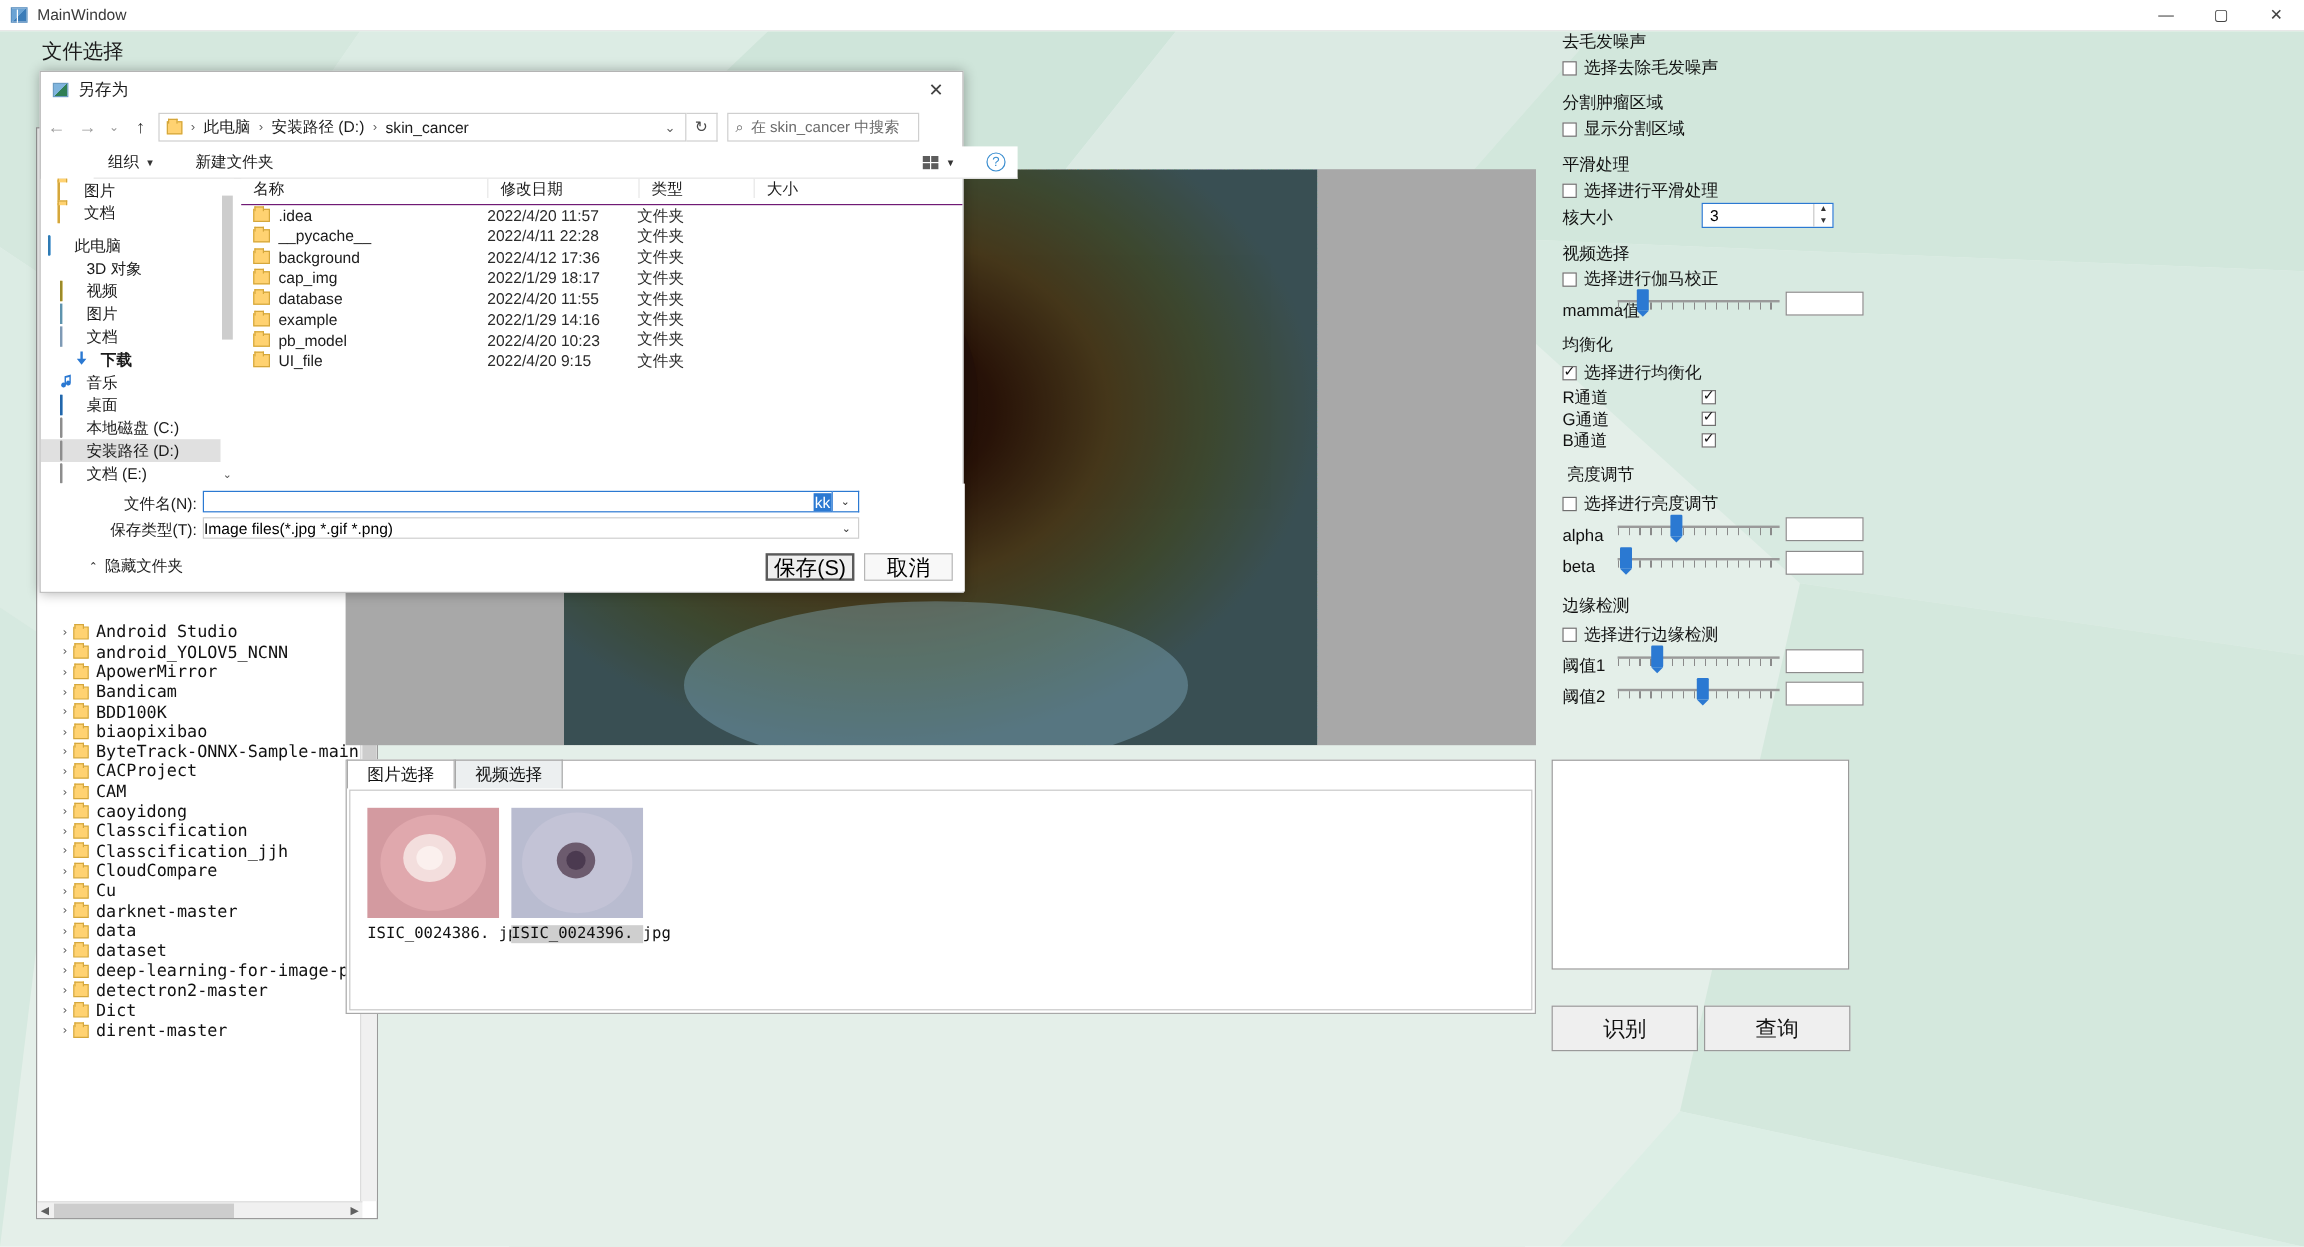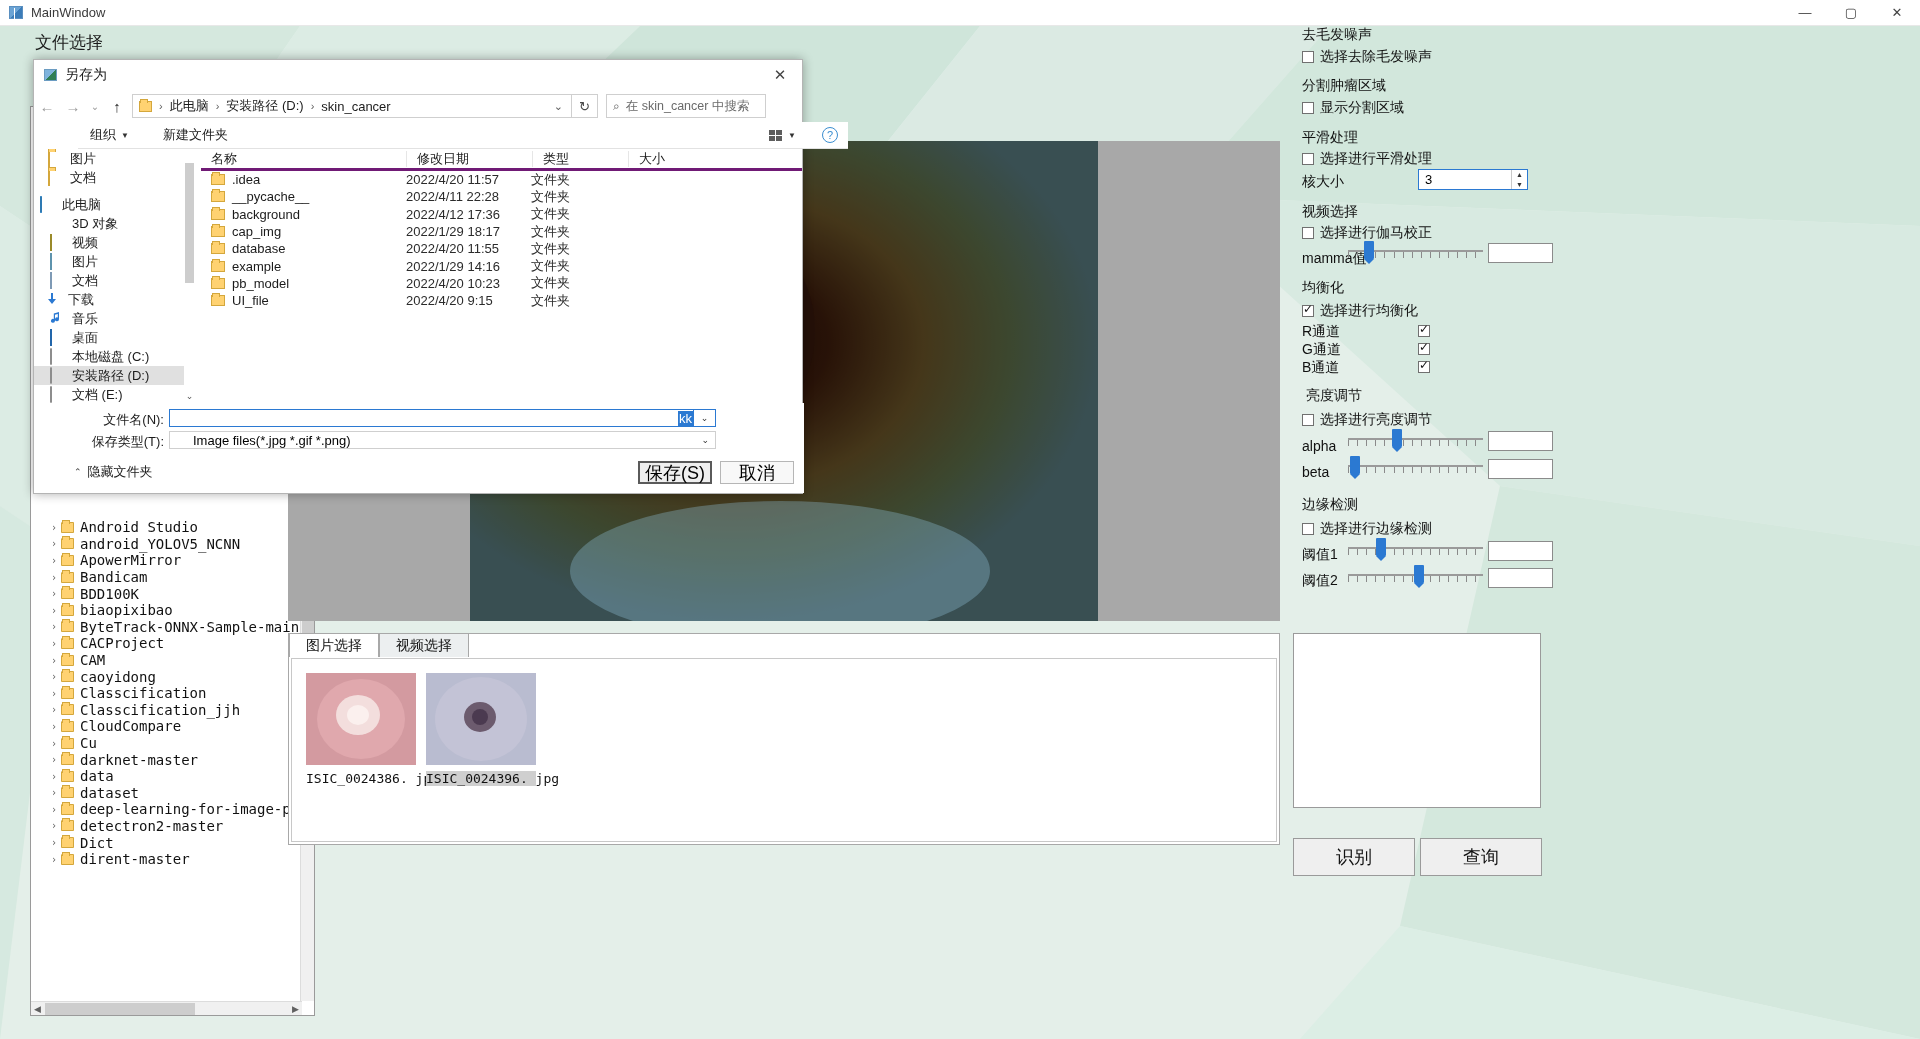--- a/index.html
+++ b/index.html
@@ -159,40 +159,40 @@
   .ico-vid { width:13px; height:12px; background:#f0c040; border:1px solid #9a8a2a; }
   .ico-pic { width:14px; height:11px; background:linear-gradient(#bfe4f5,#6fb6dc); border:1px solid #5e93ad; }
   .ico-doc { width:12px; height:13px; background:#f3f6fb; border:1px solid #7e9ab5; }
   .ico-desk { width:14px; height:11px; background:#2f7fd0; border:1px solid #2266aa; }
   .ico-drive { width:15px; height:9px; background:#d7d7d7; border:1px solid #8d8d8d; border-radius:1px; }
   #dlg-left-scroll { position:absolute; left:150px; top:89px; width:11px; bottom:90px; background:#fff; }
   #dlg-left-scroll .thumb { position:absolute; left:1px; top:14px; width:9px; height:120px; background:#cdcdcd; }
   #dlg-left-scroll .downar { position:absolute; left:0; bottom:2px; width:11px; text-align:center; font-size:9px; color:#555; }
 
   #dlg-right { position:absolute; left:167px; top:89px; right:0; bottom:90px; background:#fff; }
-  #col-head { height:22px; display:flex; align-items:center; border-bottom:3px solid #701a75; }
+  #col-head { height:22px; display:flex; align-items:flex-start; border-bottom:1px solid #701a75; }
   #col-head .ch { font-size:13px; color:#1b1b1b; position:relative; padding-left:10px; }
   #col-head .div { width:1px; height:16px; background:#e6e6e6; }
   .fl-row { height:17.3px; display:flex; align-items:center; font-size:13px; color:#1b1b1b; }
   .fl-row .nm { width:205px; display:flex; align-items:center; padding-left:10px; }
   .fl-row .nmfolder { width:14px; height:11px; background:#ffd271; border:1px solid #d4a73c;
      position:relative; margin-right:7px; flex:none; }
   .fl-row .nmfolder:before{content:"";position:absolute;left:0;top:-3px;width:6px;height:3px;background:#ffd271;border:1px solid #d4a73c;border-bottom:none;}
   .fl-row .dt { width:125px; color:#2b2b2b; }
   .fl-row .ty { width:95px; color:#2b2b2b; }
 
   #dlg-bottom { position:absolute; left:0; bottom:0; width:770px; height:90px; background:#fff; }
   .fld-label { position:absolute; font-size:13px; color:#1b1b1b; text-align:right; }
   #fname-input { position:absolute; left:135px; top:6px; width:525px; height:18px; border:1px solid #2b79d2;
      display:flex; align-items:center; padding-left:2px;justify-content:flex-end; }
   #fname-input .selected-text { background:#2b79d2; color:#fff; font-size:13px; padding:0 1px; }
   #fname-chev { position:absolute; left:660px; top:6px; width:22px; height:18px; border:1px solid #2b79d2;
      border-left:none; display:flex; align-items:center; justify-content:center; font-size:9px; color:#333; }
   #ftype-input { position:absolute; left:135px; top:28px; width:547px; height:18px; border:1px solid #cfcfcf;
-     display:flex; align-items:center; padding-left:23px; font-size:13px; }
+     display:flex; align-items:center; padding-left:0; font-size:13px; }
   #ftype-chev { position:absolute; right:6px; font-size:9px; color:#333; }
   #hidefolders { position:absolute; left:40px; top:60px; font-size:13px; color:#1b1b1b; display:flex; align-items:center; }
   #hidefolders .ch { margin-right:6px; font-size:9px; color:#333; }
   .dlgbtn { position:absolute; height:23px; width:74px; display:flex; align-items:center; justify-content:center;
      font-size:18px; border:1px solid #b6b6b6; background:#f8f8f8; }
   .dlgbtn.primary { border:2px solid #5a5a5a; background:#efefef; }
 </style>
 </head>
 <body>
 
@@ -572,21 +572,21 @@
         <span>视频</span>
         </div>
       <div class="nv-row" style="padding-left:16px;">
         <span class="nv-ico"><span class="ico-pic"></span></span>
         <span>图片</span>
         </div>
       <div class="nv-row" style="padding-left:16px;">
         <span class="nv-ico"><span class="ico-doc"></span></span>
         <span>文档</span>
         </div>
-      <div class="nv-row" style="padding-left:12px;">
+      <div class="nv-row" style="padding-left:28px;font-weight:bold;">
         <span class="nv-ico">
           <svg width="12" height="13" viewBox="0 0 12 13">
               <path d="M5 1h2v6h3L6 12 2 7h3z" fill="#2b79d2"></path>
             </svg></span>
         <span>下载</span>
         </div>
       <div class="nv-row" style="padding-left:16px;">
         <span class="nv-ico">
           <svg width="12" height="13" viewBox="0 0 12 13">
               <path d="M9 1v7.2a2 2 0 1 1-1.2-1.8V3.1L5 3.8v6a2 2 0 1 1-1.2-1.8V2.6z" fill="#2b79d2"></path>

